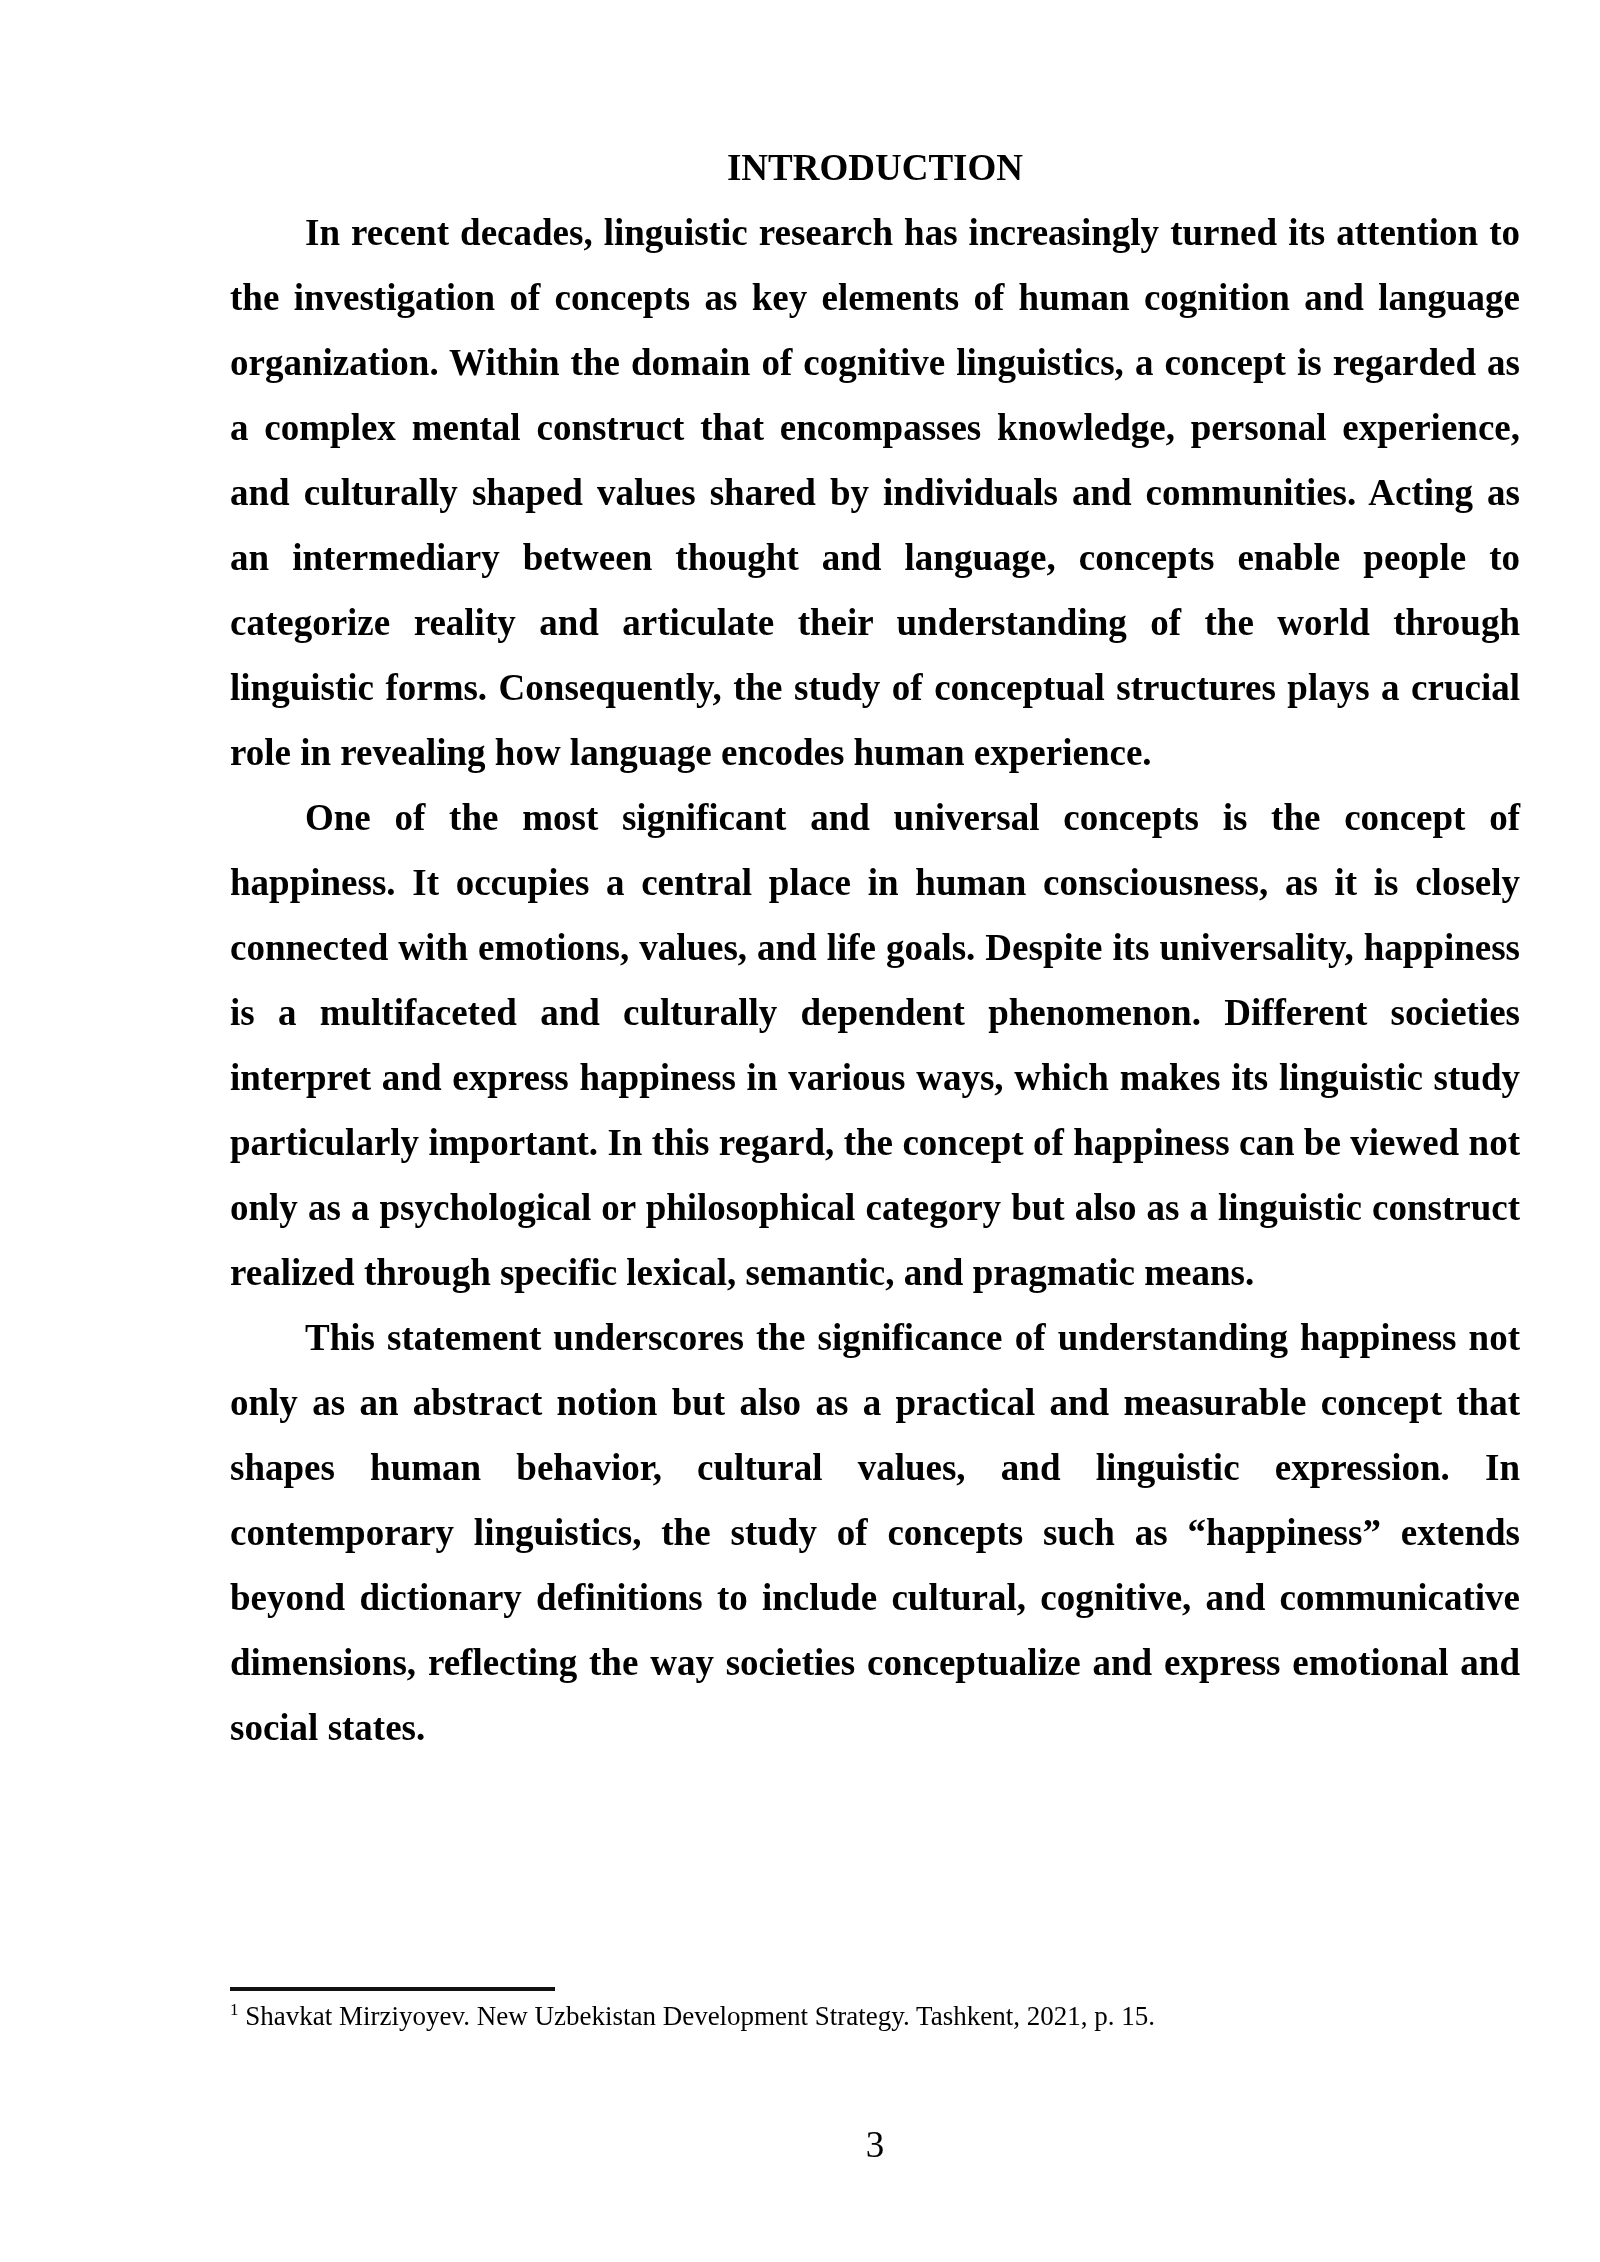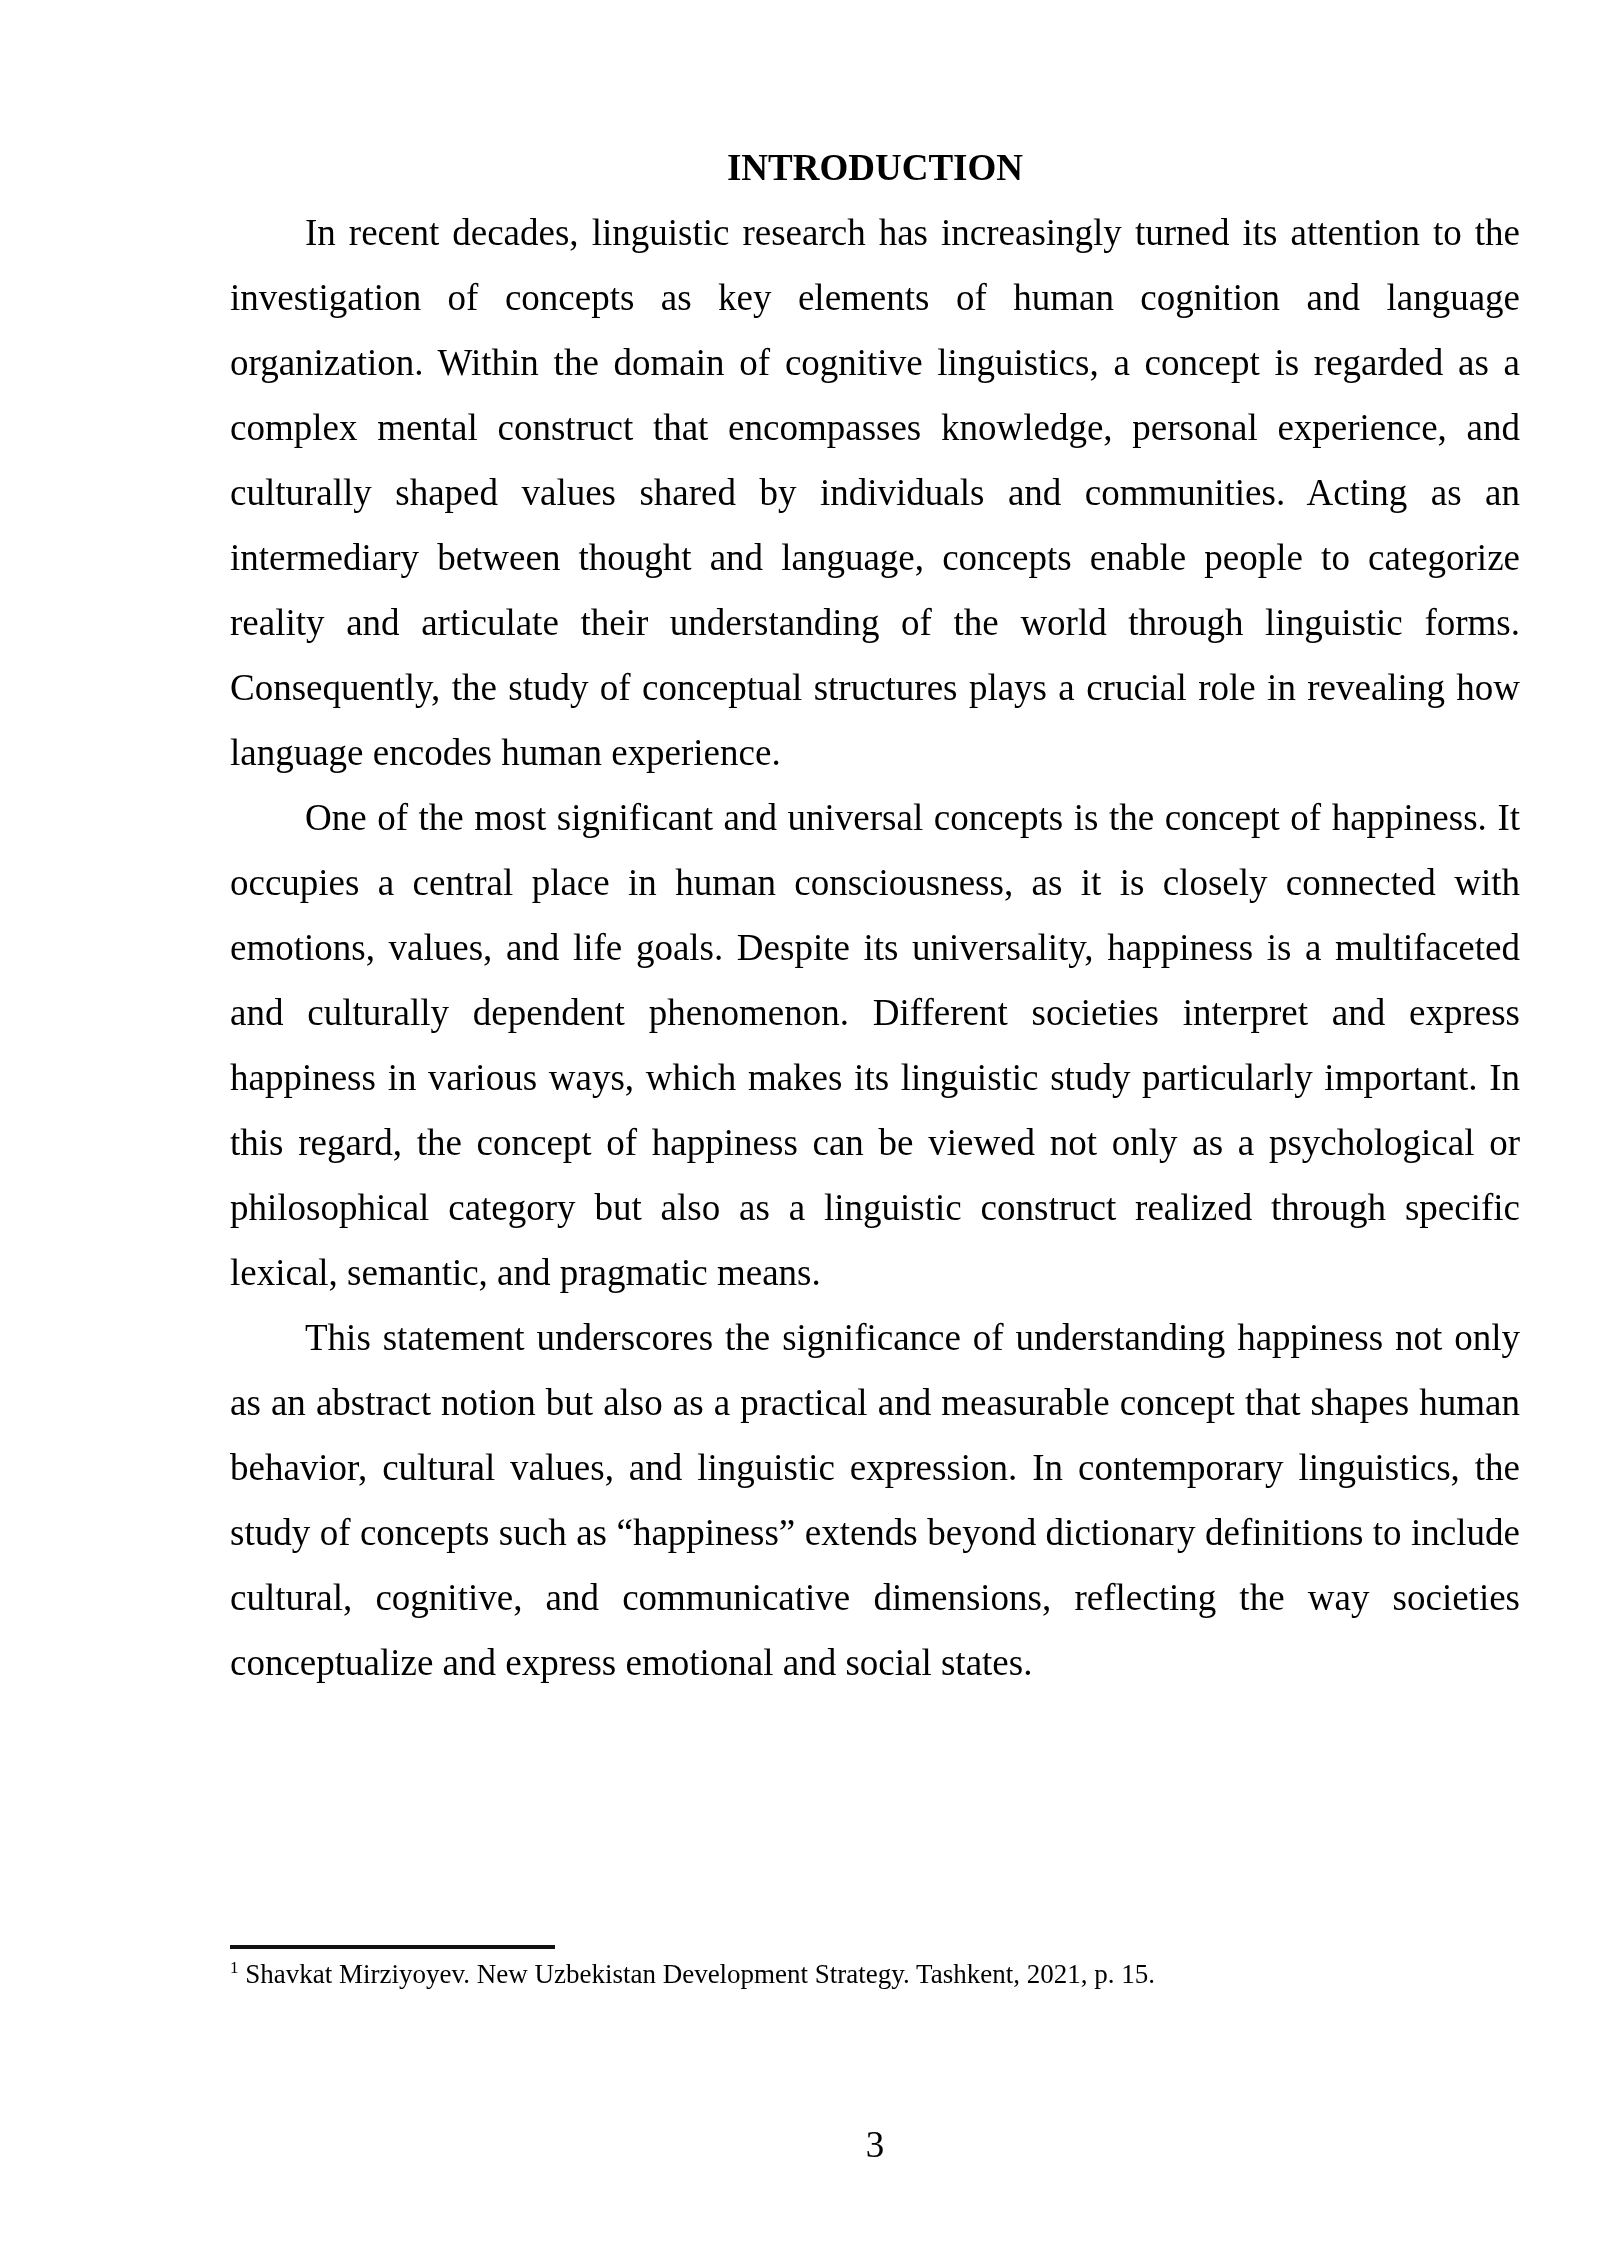--- a/index.html
+++ b/index.html
@@ -28,30 +28,31 @@
     line-height: 65px;
     font-weight: 700;
     text-align: center;
   }
   p.body-par {
     margin: 0;
     font-size: 37px;
     line-height: 65px;
     text-align: justify;
     text-indent: 75px;
+    font-weight: bold;
   }
   sup.fn-ref {
     font-size: 24px;
     line-height: 0;
     vertical-align: super;
   }
   .footnotes {
     position: absolute;
     left: 230px;
-    top: 1945px;
+    top: 1987px;
     width: 1290px;
   }
   .fn-rule {
     width: 325px;
     height: 0;
     border-top: 4px solid #111111;
   }
   p.fn-text {
     margin: 8px 0 0 0;
     font-size: 27px;

